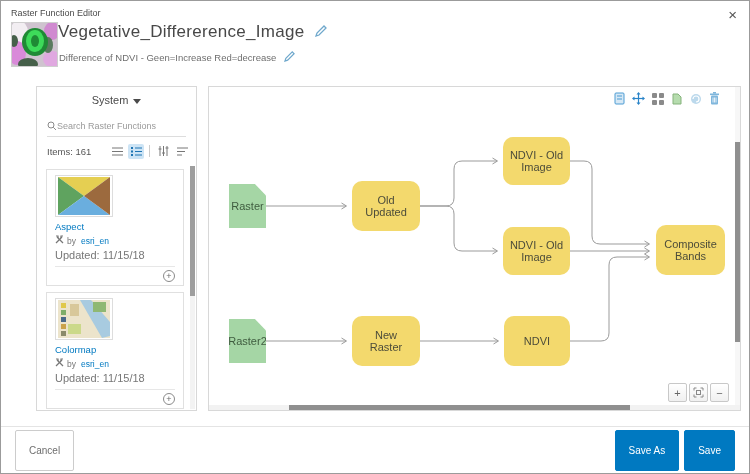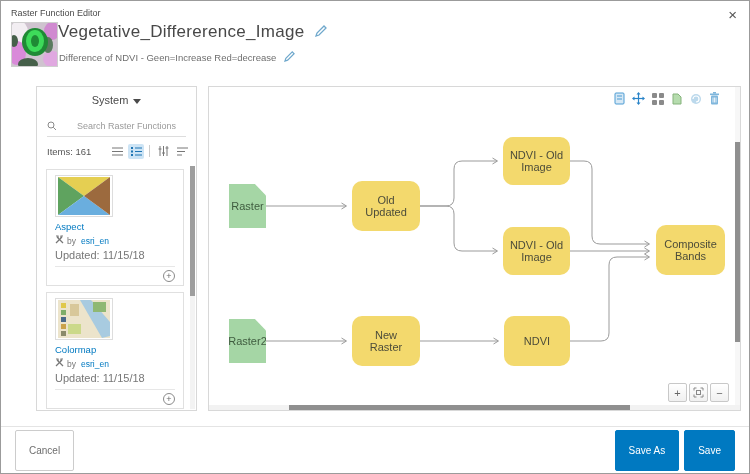--- a/index.html
+++ b/index.html
@@ -23,21 +23,21 @@
 
   
   .panel { position:absolute; left:35px; top:85px; width:161px; height:325px;
            border:1px solid #d8d8d8; background:#fff; }
   .category-row { position:absolute; top:7px; left:0; right:0; text-align:center;
                   font-size:11px; color:#4a4a4a; cursor:pointer; }
   .caret { display:inline-block; width:0; height:0; margin-left:5px; vertical-align:middle;
            border-left:4px solid transparent; border-right:4px solid transparent;
            border-top:5px solid #4a4a4a; }
   .search-row { position:absolute; top:29px; left:10px; right:10px; height:21px;
-                border-bottom:1px solid #ddd; display:flex; align-items:center; gap:20px; }
+                border-bottom:1px solid #ddd; display:flex; align-items:center; gap:0; }
   .search-row input { border:none; outline:none; width:100%; font-size:9px; color:#555;
                       font-family:inherit; }
   .search-row input::placeholder { color:#9a9a9a; }
   .items-row { position:absolute; top:53px; left:10px; right:6px; height:22px;
                display:flex; align-items:center; }
   .items-count { font-size:9.5px; color:#555; }
   .view-icons { margin-left:auto; display:flex; align-items:center; gap:3px; }
   .vbtn { width:16px; height:15px; display:flex; align-items:center; justify-content:center;
           background:none; border:none; cursor:pointer; border-radius:2px; }
   .vbtn.selected { background:#cde4f5; }

